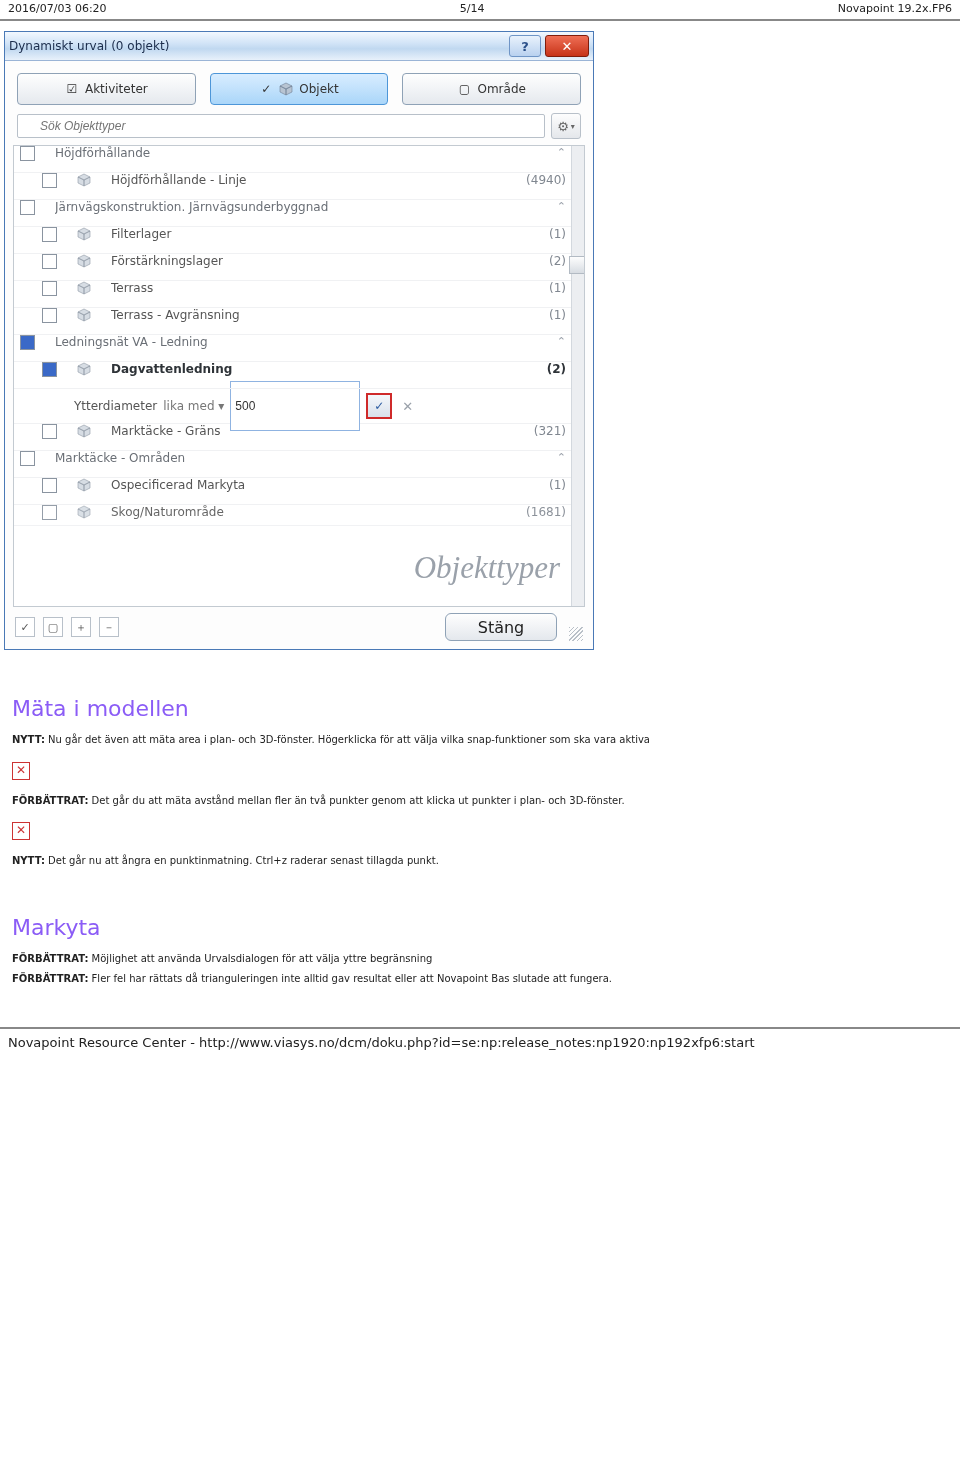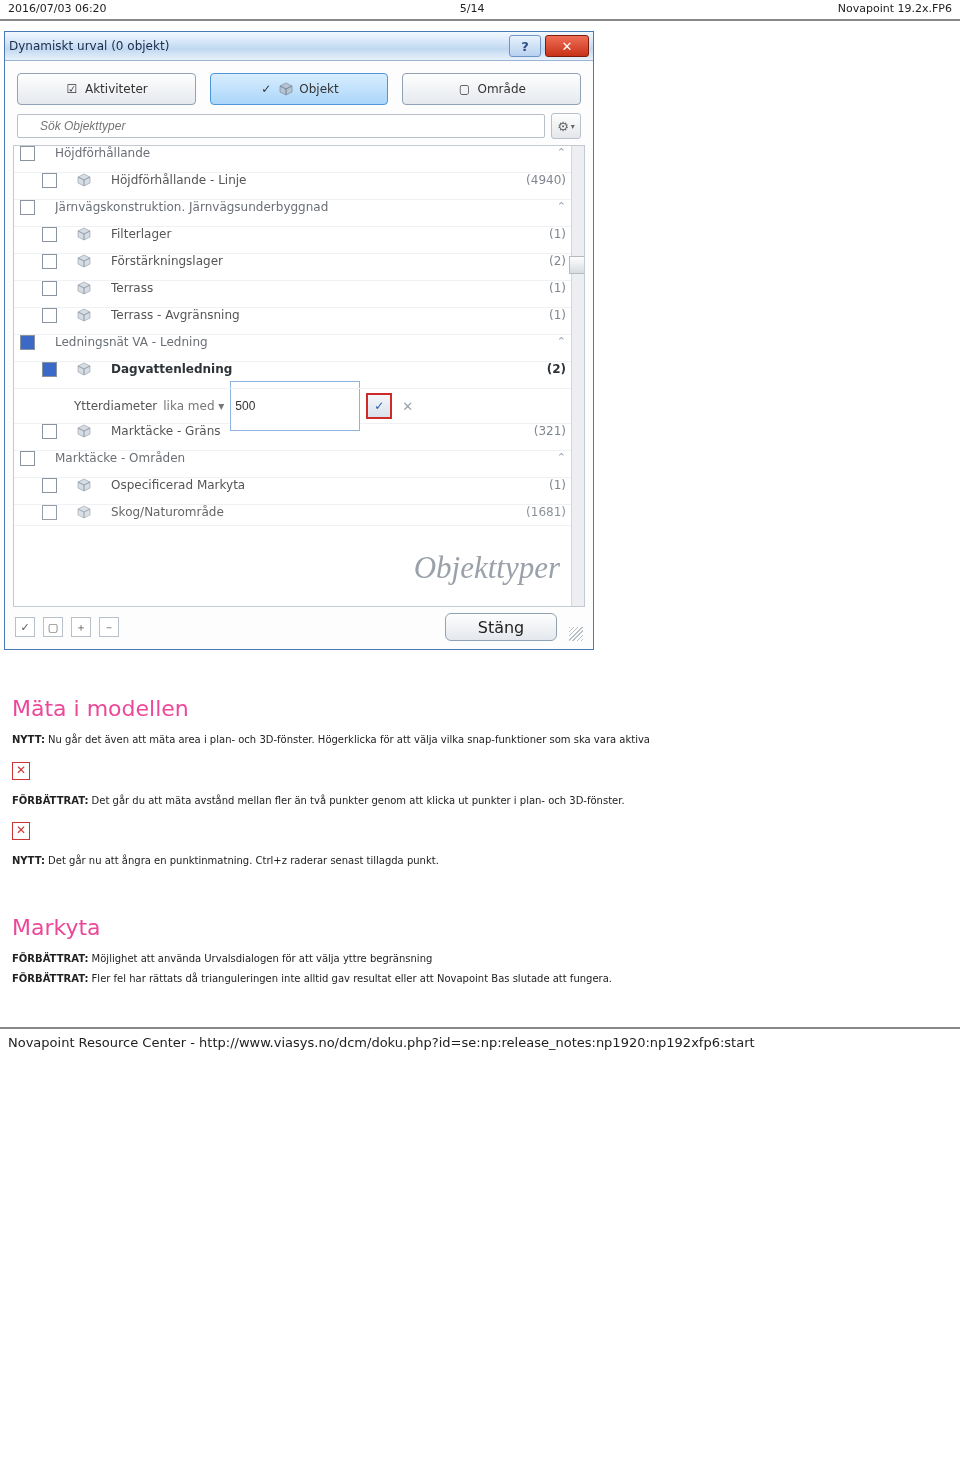--- a/index.html
+++ b/index.html
@@ -167,21 +167,21 @@
     border:1px solid #8fa2b6; border-radius:6px;
     background:linear-gradient(#fefefe,#e4e8ed);
     font-size:16px; display:flex; align-items:center; justify-content:center;
   }
   .resize { width:14px; height:14px; align-self:flex-end; margin-left:4px;
     background: repeating-linear-gradient(135deg,#b9c0c8,#b9c0c8 1px,transparent 1px,transparent 3px);
   }
   
   .content { padding: 0 12px; }
   h2.sec {
-    color: #ec4899;
+    color: #8b5cf6;
     font-weight: normal;
     font-size: 22px;
     margin: 46px 0 12px 0;
   }
   p { line-height: 1.45; margin: 6px 0; font-size: 10px; }
   .strong { font-weight: bold; }
   .imgmiss {
     display:inline-block; width:16px; height:16px;
     border:1px solid #c33; color:#c33; font-weight:bold; text-align:center; line-height:14px; font-size:12px;
     margin: 8px 0;

